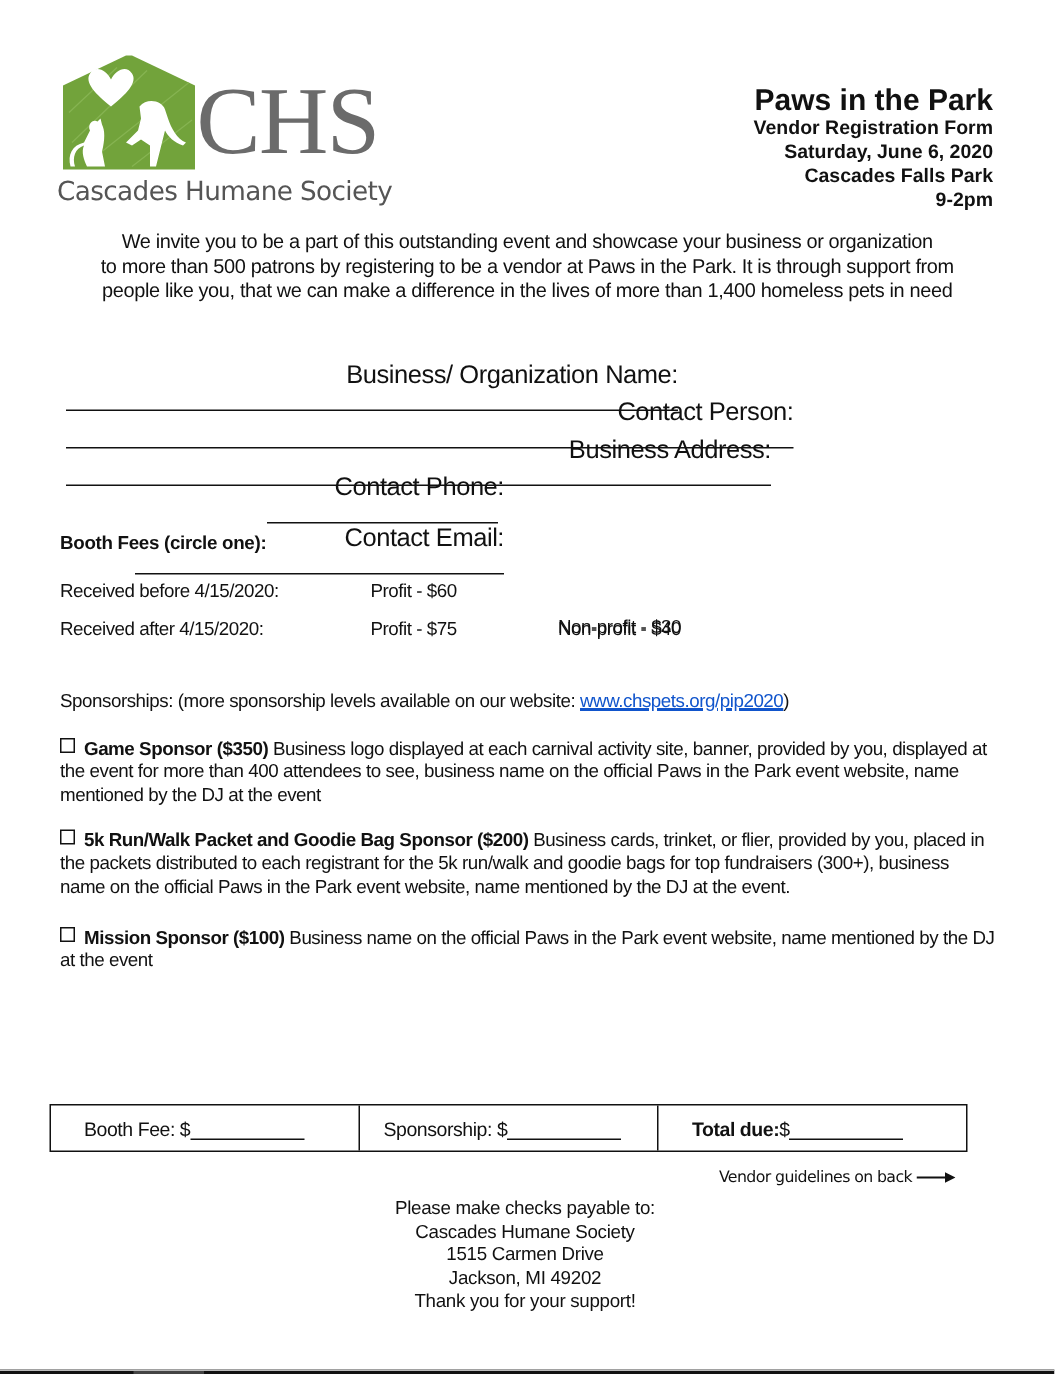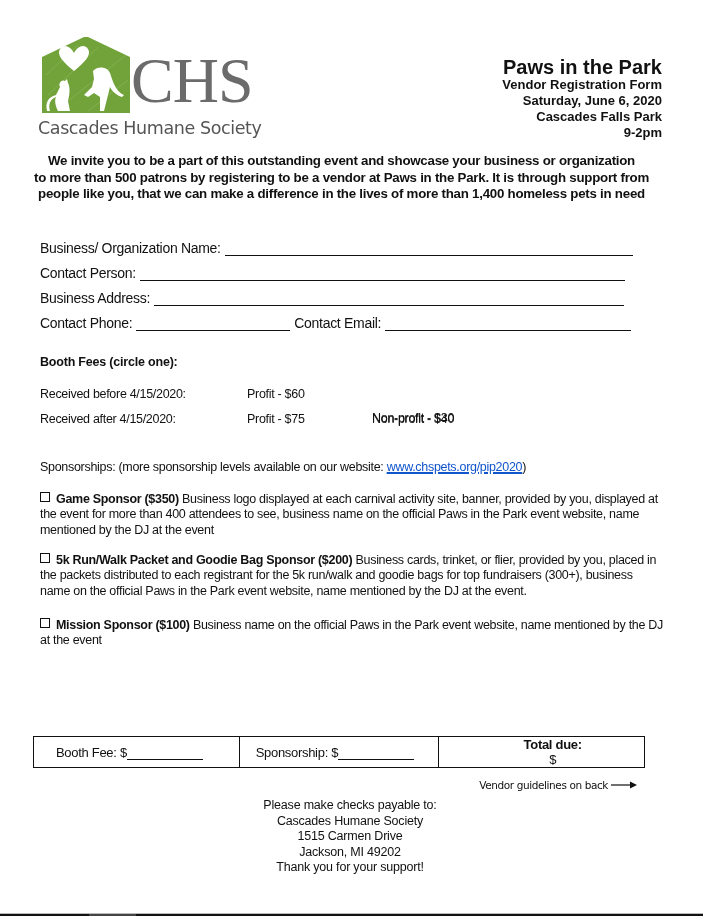--- a/index.html
+++ b/index.html
@@ -11,39 +11,39 @@
   
   #logo { left: 38px; top: 35px; width: 225px; height: 108px; text-align: center; }
   #logo-mark { position: absolute; left: 0; top: 0; width: 92px; height: 80px; }
   #logo-letters { position: absolute; left: 93px; top: 10px; font-family: "Liberation Serif", serif; font-size: 64px; color: #6b6b6b; letter-spacing: -1px; line-height: 72px; }
   #logo-org { position: absolute; left: 0; top: 83px; font-family: "DejaVu Sans", sans-serif; font-size: 17.5px; color: #555; white-space: nowrap; letter-spacing: -0.4px; }
 
   #event-header { right: 41px; top: 58px; text-align: right; font-weight: bold; }
   #event-title { font-size: 20px; line-height: 19px; }
   .event-line { font-size: 13px; line-height: 16px; }
 
-  #intro { left: 20px; top: 153px; width: 643px; text-align: center; font-size: 13.3px; line-height: 16.5px; letter-spacing: -0.25px; font-weight: bold; }
+  #intro { left: 30px; top: 153px; width: 643px; text-align: center; font-size: 13.3px; line-height: 16.5px; letter-spacing: -0.25px; }
 
-  .field-row { left: 40px; font-size: 14px; display: flex; align-items: flex-end; letter-spacing: -0.3px; }
+  .field-row { left: 40px; font-size: 17px; display: flex; align-items: flex-end; letter-spacing: -0.3px; flex-direction: column; }
   .field-line { border-bottom: 1px solid #111; height: 13px; margin-left: 4px; }
 
   #booth-title { left: 40px; top: 355px; font-size: 12.5px; font-weight: bold; letter-spacing: -0.2px; }
   .fee-row { left: 40px; font-size: 12.5px; letter-spacing: -0.3px; }
   .fee-row span { position: absolute; white-space: nowrap; }
 
   #spons-title { left: 40px; top: 460px; font-size: 12.5px; font-weight: normal; letter-spacing: -0.3px; white-space: nowrap; }
   #spons-link { color: #1155cc; text-decoration: underline; text-decoration-thickness: 2px; }
 
   .spons-item { left: 40px; width: 625px; font-size: 12.5px; line-height: 15.4px; letter-spacing: -0.3px; }
   .checkbox { display: inline-block; width: 8px; height: 8px; border: 1px solid #111; margin-right: 6px; vertical-align: 1px; cursor: pointer; }
   .spons-name { font-weight: bold; }
 
   #totals { left: 33px; top: 736px; width: 610px; height: 30px; border: 1px solid #111; display: flex; }
   .total-cell { flex: 1; border-right: 1px solid #111; font-size: 13px; display: flex; align-items: center; padding-left: 22px; letter-spacing: -0.3px; }
-  .total-cell:last-child { border-right: none; flex-direction: column; }
+  .total-cell:last-child { border-right: none; }
   .total-blank { display: inline-block; width: 76px; border-bottom: 1px solid #111; height: 14px; }
 
   #guidelines { right: 66px; top: 779px; font-family: "DejaVu Sans", sans-serif; font-size: 10.5px; letter-spacing: -0.4px; display: flex; align-items: center; }
   #arrow-icon { width: 26px; height: 8px; margin-left: 3px; }
 
   #payable { left: 230px; top: 798px; width: 240px; text-align: center; font-size: 12.5px; line-height: 15.5px; letter-spacing: -0.2px; }
 
   #taskbar { left: 0; top: 913px; width: 703px; height: 3px; background: #111; border-top: 1px solid #bbb; }
   #taskbar-thumb { position: absolute; left: 89px; top: 0; width: 47px; height: 3px; background: #444; }
 </style>
@@ -86,21 +86,21 @@
   <span class="field-line" style="width:408px;"></span>
 </div>
 <div class="abs field-row" style="top:265px;">
   <span>Contact Person:</span>
   <span class="field-line" style="width:485px;"></span>
 </div>
 <div class="abs field-row" style="top:290px;">
   <span>Business Address:</span>
   <span class="field-line" style="width:470px;"></span>
 </div>
-<div class="abs field-row" style="top:315px;">
+<div class="abs field-row" style="top:315px;margin-left:46px;">
   <span>Contact Phone:</span>
   <span class="field-line" style="width:154px; margin-right:4px;"></span>
   <span>Contact Email:</span>
   <span class="field-line" style="width:246px;"></span>
 </div>
 
 <div id="booth-title" class="abs">Booth Fees (circle one):</div>
 <div class="abs fee-row" style="top:387px;">
   <span style="left:0;">Received before 4/15/2020:</span>
   <span style="left:207px;">Profit - $60</span>

